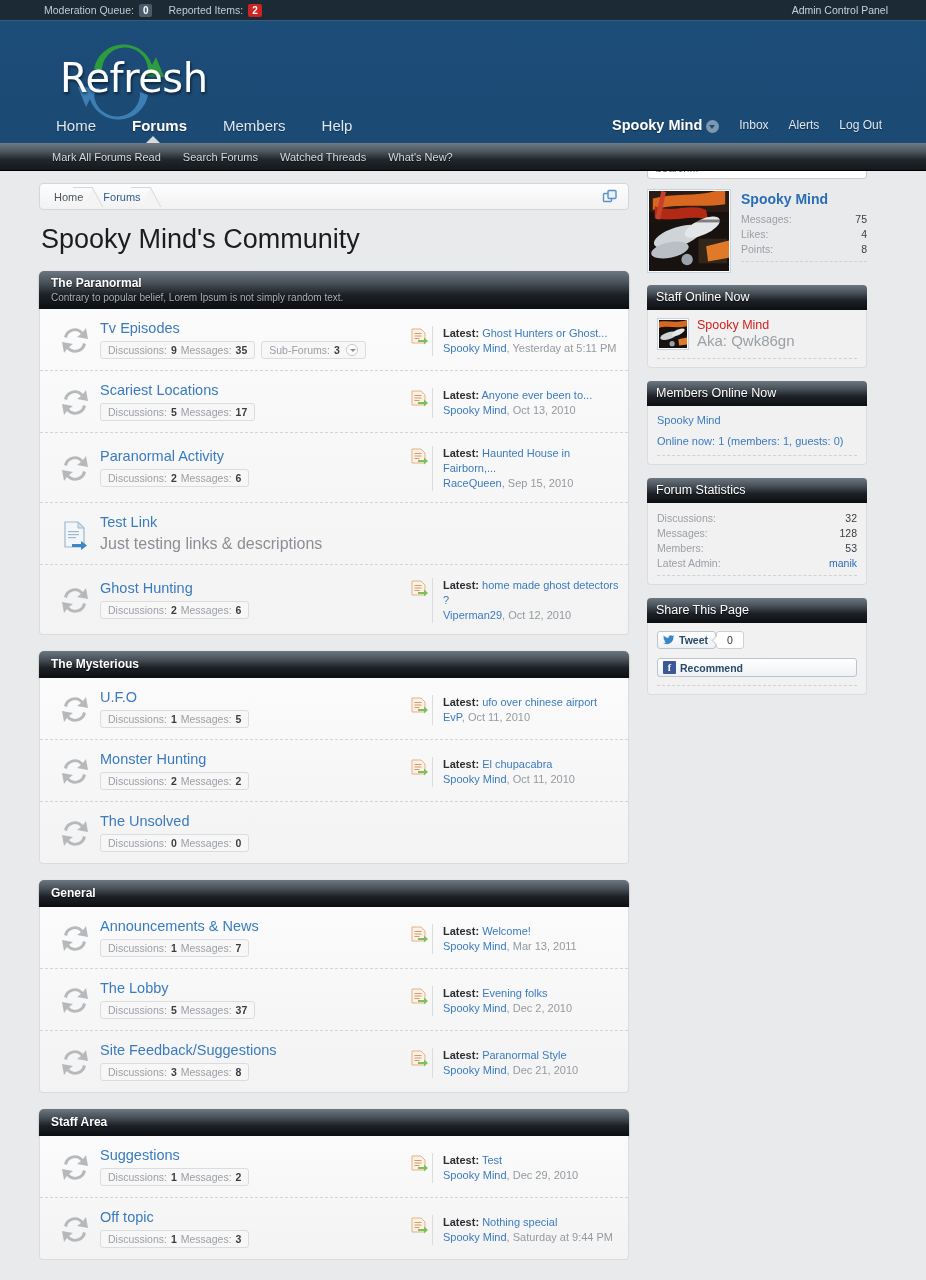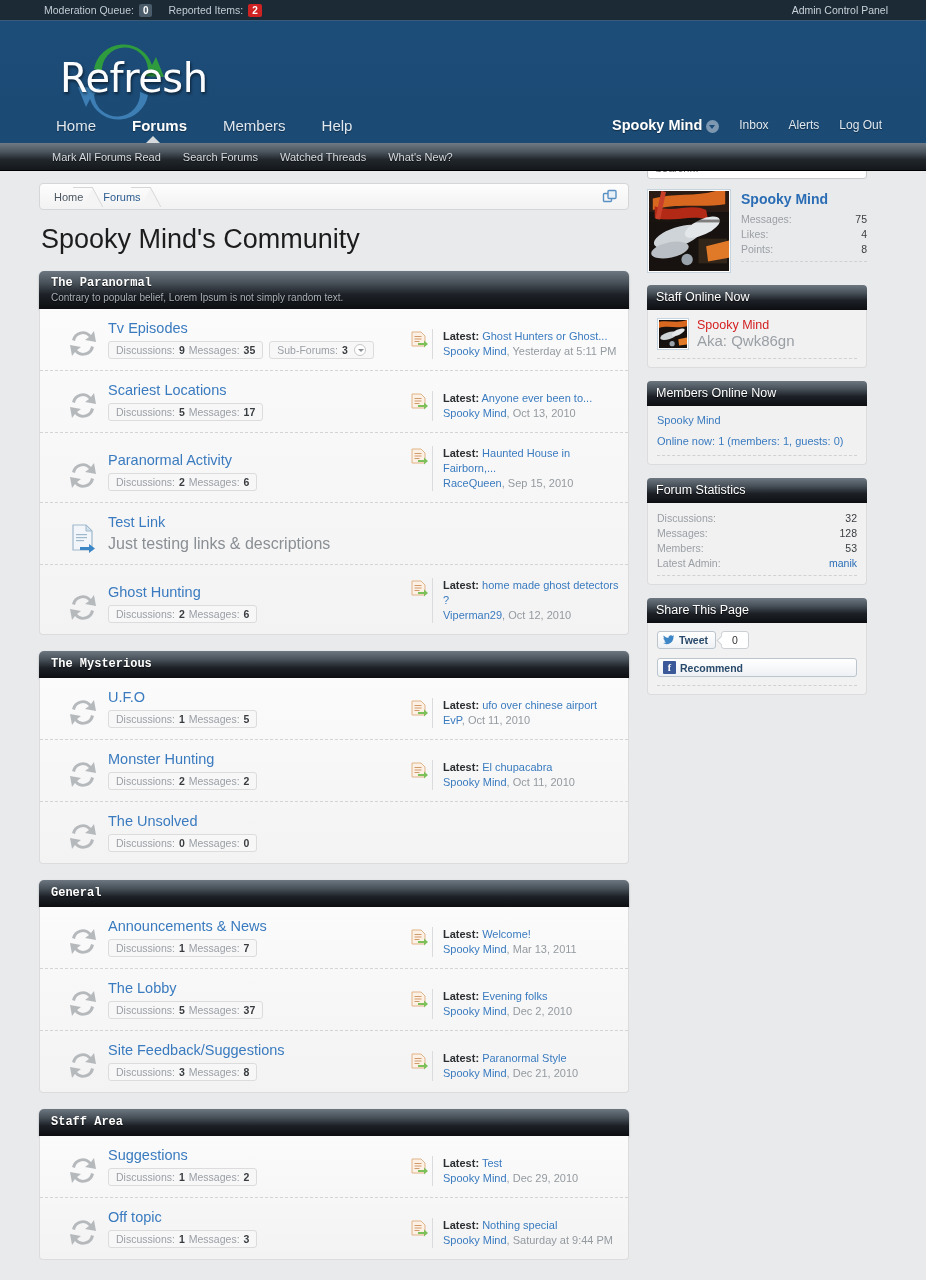--- a/index.html
+++ b/index.html
@@ -147,36 +147,35 @@
   .cat-block { margin-bottom: 16px; }
   .cat-head {
     background: linear-gradient(to bottom,#6d7781 0%, #4a535b 30%, #1d2127 62%, #0c0e11 100%);
     border-radius: 5px 5px 0 0;
     padding: 5px 12px 6px 12px;
     box-shadow: 0 1px 2px rgba(0,0,0,.3);
   }
   .cat-head .cat-title {
     color: #ffffff; font-size: 12px; font-weight: bold;
     text-shadow: 0 1px 1px rgba(0,0,0,.8);
-    font-family: Liberation Mono, monospace;
   }
   .cat-head .cat-desc {
     color: #a9b0b7; font-size: 10px; margin-top: 2px;
     text-shadow: 0 1px 1px rgba(0,0,0,.8);
   }
   .cat-head.slim { padding-top: 6px; padding-bottom: 7px; }
 
   .forum-list {
     background: linear-gradient(to bottom,#fbfbfb,#f3f3f4);
     border: 1px solid #dcdcde; border-top: none;
     border-radius: 0 0 4px 4px;
   }
   .forum-row {
-    display: flex; align-items: flex-end;
-    padding: 11px 6px 11px 20px;
+    display: flex; align-items: center;
+    padding: 11px 6px 11px 12px;
     border-bottom: 1px dashed #d2d4d6;
     min-height: 54px;
   }
   .forum-row:last-child { border-bottom: none; }
 
   .f-icon { width: 46px; flex: 0 0 46px; display: flex; justify-content: center; padding-top: 2px; }
   .f-main { flex: 1 1 auto; padding-left: 2px; }
   .f-title { font-size: 14.5px; color: #3a7bbf; display: block; margin-bottom: 5px; }
   .f-subtitle { font-size: 16px; color: #8a8f94; }
   .f-meta { display: flex; gap: 6px; }
@@ -253,21 +252,21 @@
   
   .staff-row { display: flex; gap: 8px; align-items: flex-start; padding-bottom: 8px; border-bottom: 1px dashed #cfd1d3; }
   .avatar-sm { width: 32px; height: 32px; flex: 0 0 32px; border: 1px solid #c5d3de; padding: 1px; background: #fff; }
   .staff-name { color: #d42020; font-size: 12.5px; display: block; }
   .staff-aka { color: #9a9fa4; font-size: 15px; }
 
   .online-link { color: #3a7bbf; font-size: 11px; display: block; margin-bottom: 9px; }
   .online-count { color: #3a7bbf; font-size: 11px; }
 
   .share-btns { display: flex; flex-direction: column; gap: 9px; }
-  .tweet-group { display: flex; align-items: center; gap: 5px; }
+  .tweet-group { display: flex; align-items: center; }
   .btn-sm {
     display: inline-flex; align-items: center; gap: 4px;
     border: 1px solid #bcc5cd; border-radius: 3px;
     background: linear-gradient(to bottom,#ffffff,#eef1f4);
     padding: 2px 7px 2px 5px; font-size: 10.5px; color: #2a4a6b; font-weight: bold;
   }
   .count-bubble {
     position: relative; border: 1px solid #ccd0d4; background: #fff;
     border-radius: 3px; padding: 2px 10px; font-size: 10.5px; color: #333;
   }

